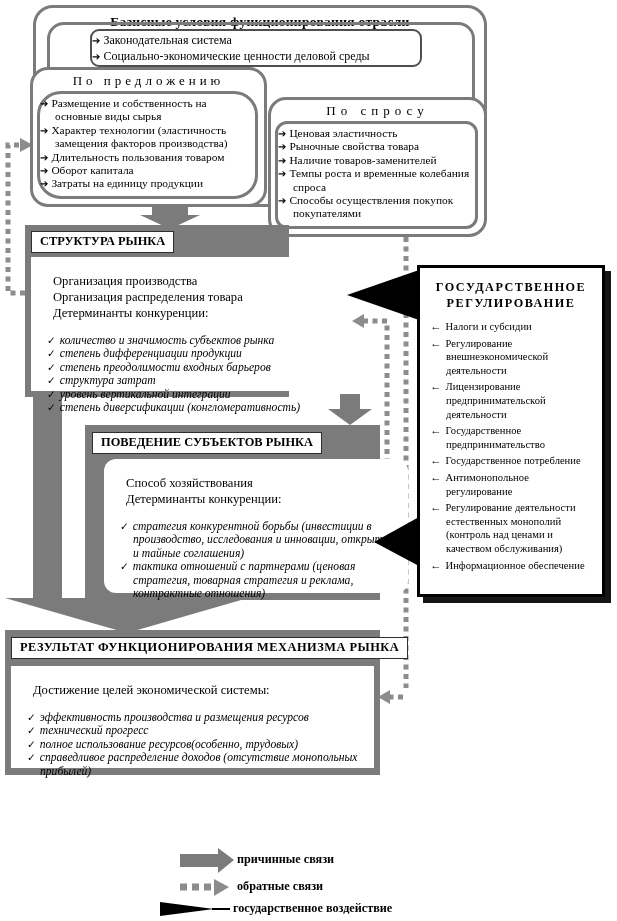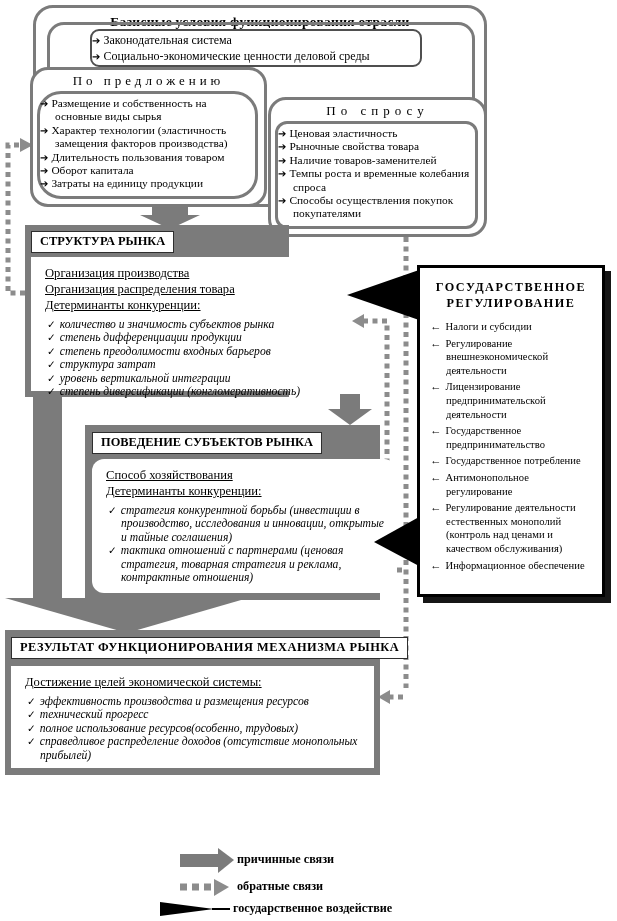--- a/index.html
+++ b/index.html
@@ -21,21 +21,21 @@
 
   .blist{margin:0;padding:3px 2px 0 0;list-style:none;font-size:11.4px;line-height:13.4px;}
   .blist li{padding-left:15px;text-indent:-15px;}
   .blist .ar{font-size:10px;margin-right:3px;}
 
   
   .gbox{position:absolute;background:#7b7b7b;z-index:1;}
   .wlabel{position:absolute;background:#fff;border:1px solid #2e2e2e;
           font-weight:bold;font-size:12.4px;padding:2px 8px 3px 8px;white-space:nowrap;}
   .content{position:absolute;background:#fff;}
-  .plain{margin:4px;padding:4px 0 0 10px;font-size:12.6px;line-height:16px;text-decoration:underline;}
+  .plain{margin:12px;padding:4px 0 0 10px;font-size:12.6px;line-height:16px;}
   .clist{margin:0;padding:1px 4px 0 16px;list-style:none;font-size:11.6px;line-height:13.4px;
          font-style:italic;}
   .clist li{padding-left:13px;text-indent:-13px;}
   .clist .ck{font-style:normal;font-size:10.5px;margin-right:4px;}
 
   
   #regulation-box{position:absolute;background:#fff;border:3px solid #000;
                   box-shadow:6px 6px 0 #161616;z-index:1;margin-top:35px;}
   .reg-title{text-align:center;font-weight:bold;font-size:12.2px;letter-spacing:1.5px;
              margin-top:11px;line-height:16px;}
@@ -149,21 +149,21 @@
       <li><span class="ar">←</span><span>Государственное предпринимательство</span></li>
       <li><span class="ar">←</span><span>Государственное потребление</span></li>
       <li><span class="ar">←</span><span>Антимонопольное регулирование</span></li>
       <li><span class="ar">←</span><span>Регулирование деятельности естественных монополий (контроль над ценами и качеством обслуживания)</span></li>
       <li><span class="ar">←</span><span>Информационное обеспечение</span></li>
     </ul>
   </div>
 
   <div class="gbox" style="left:85px;top:425px;width:295px;height:175px;">
     <div class="wlabel" style="left:7px;top:7px;">ПОВЕДЕНИЕ СУБЪЕКТОВ РЫНКА</div>
-    <div class="content" style="left:7px;top:34px;width:304px;height:134px;border-radius:12px;">
+    <div class="content" style="left:19px;top:34px;width:304px;height:134px;border-radius:12px;">
       <div class="plain">
         <div>Способ хозяйствования</div>
         <div>Детерминанты конкуренции:</div>
       </div>
       <ul class="clist">
         <li><span class="ck">✓</span><span>стратегия конкурентной борьбы (инвестиции в производство, исследования и инновации, открытые и тайные соглашения)</span></li>
         <li><span class="ck">✓</span><span>тактика отношений с партнерами (ценовая стратегия, товарная стратегия и реклама, контрактные отношения)</span></li>
       </ul>
     </div>
   </div>

